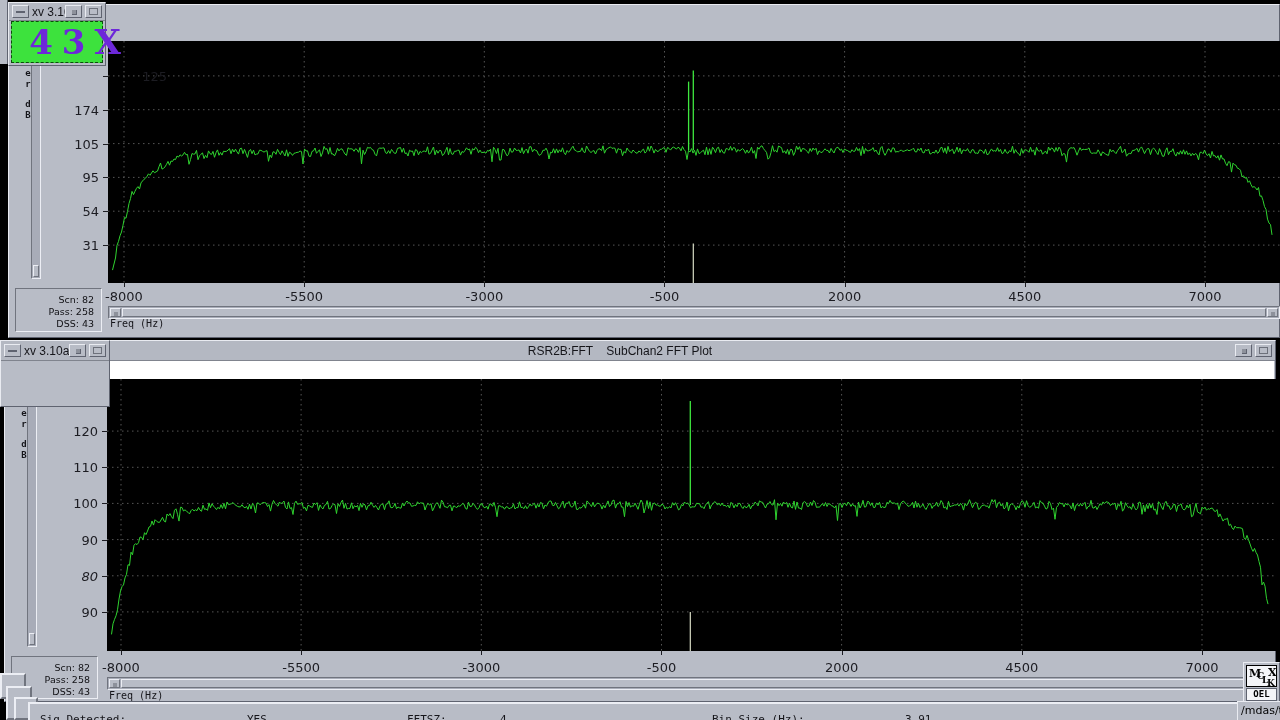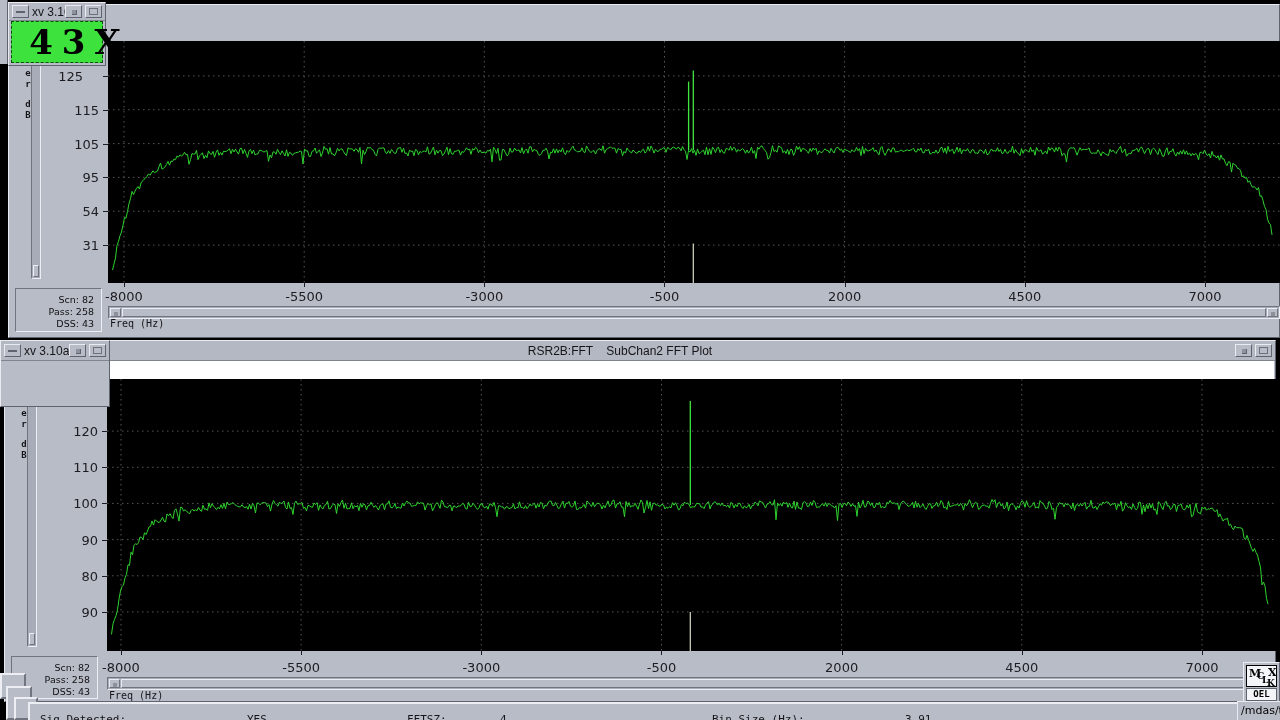--- a/index.html
+++ b/index.html
@@ -58,21 +58,21 @@
   .harrow.l{left:1px;} .harrow.r{right:1px;}
   .harrow::after{content:'';position:absolute;left:3px;top:3px;width:4px;height:4px;background:#8d919b;}
   .hthumb{position:absolute;left:13px;right:13px;top:1px;bottom:1px;background:#b8bcc6;
     border:1px solid;border-color:#eceef4 #70747e #70747e #eceef4;}
 
   .freqlabel{position:absolute;font:10px "DejaVu Sans Mono",monospace;color:#15151a;}
 
   
   .xv-green{position:absolute;left:2px;right:2px;top:18px;bottom:2px;background:#3de23d;
     border:1px dashed #0c4a0c;display:flex;align-items:center;justify-content:center;
-    font:bold 34px "DejaVu Serif",serif;letter-spacing:9px;text-indent:9px;color:#000000;padding-left:36px;}
+    font:bold 34px "DejaVu Serif",serif;letter-spacing:9px;text-indent:9px;color:#6d28d9;padding-left:36px;}
 
   
   #win1{left:8px;top:4px;width:1272px;height:334px;}
   #win1 .titlebar{height:18px;}
   #win1 .strip{top:18px;height:18px;}
   #win1 .plotarea{left:99px;top:36px;width:1173px;height:242px;}
   #win1 .vslider{left:22px;top:38px;height:236px;}
   #win1 .infobox{left:6px;top:283px;width:87px;height:44px;}
   #win1 .hscroll{left:99px;top:301px;width:1172px;}
   #win1 .freqlabel{left:101px;top:313px;}
@@ -165,23 +165,23 @@
     <div>Scn: 82</div>
     <div>Pass: 258</div>
     <div>DSS: 43</div>
   </div>
   <div class="hscroll">
     <div class="harrow l"></div>
     <div class="hthumb"></div>
     <div class="harrow r"></div>
   </div>
   <div class="freqlabel">Freq (Hz)</div>
-<div class="ytick-label" style="top: 70.8615px; right: 1196px;">125</div>
+<div class="ytick-label" style="top: 70.8615px; right: 1112px;">125</div>
     <div class="ytick-mark" style="top: 70.8615px; left: 94px;"></div>
-    <div class="ytick-label" style="top: 104.708px; right: 1180px;">115</div>
+    <div class="ytick-label" style="top: 104.708px; right: 1180px;">174</div>
     <div class="ytick-mark" style="top: 104.708px; left: 94px;"></div>
     <div class="ytick-label" style="top: 138.554px; right: 1180px;">105</div>
     <div class="ytick-mark" style="top: 138.554px; left: 94px;"></div>
     <div class="ytick-label" style="top: 172.4px; right: 1180px;">95</div>
     <div class="ytick-mark" style="top: 172.4px; left: 94px;"></div>
     <div class="ytick-label" style="top: 206.246px; right: 1180px;">54</div>
     <div class="ytick-mark" style="top: 206.246px; left: 94px;"></div>
     <div class="ytick-label" style="top: 240.092px; right: 1180px;">31</div>
     <div class="ytick-mark" style="top: 240.092px; left: 94px;"></div>
     <div class="xtick-label" style="left: 114.998px; top: 284px;">-8000</div>
@@ -262,21 +262,21 @@
   </div>
   <div class="freqlabel">Freq (Hz)</div>
 <div class="ytick-label" style="top: 90.0851px; right: 1177px;">120</div>
     <div class="ytick-mark" style="top: 90.0851px; left: 97px;"></div>
     <div class="ytick-label" style="top: 126.255px; right: 1177px;">110</div>
     <div class="ytick-mark" style="top: 126.255px; left: 97px;"></div>
     <div class="ytick-label" style="top: 162.426px; right: 1177px;">100</div>
     <div class="ytick-mark" style="top: 162.426px; left: 97px;"></div>
     <div class="ytick-label" style="top: 198.596px; right: 1177px;">90</div>
     <div class="ytick-mark" style="top: 198.596px; left: 97px;"></div>
-    <div class="ytick-label" style="top: 234.766px; right: 1177px;">80</div>
+    <div class="ytick-label" style="top: 234.766px; right: 1177px; font-style: italic;">80</div>
     <div class="ytick-mark" style="top: 234.766px; left: 97px;"></div>
     <div class="ytick-label" style="top: 270.936px; right: 1177px;">90</div>
     <div class="ytick-mark" style="top: 270.936px; left: 97px;"></div>
     <div class="xtick-label" style="left: 115.981px; top: 319px;">-8000</div>
     <div class="xtick-mark" style="left: 115.981px; top: 310px;"></div>
     <div class="xtick-label" style="left: 296.147px; top: 319px;">-5500</div>
     <div class="xtick-mark" style="left: 296.147px; top: 310px;"></div>
     <div class="xtick-label" style="left: 476.314px; top: 319px;">-3000</div>
     <div class="xtick-mark" style="left: 476.314px; top: 310px;"></div>
     <div class="xtick-label" style="left: 656.48px; top: 319px;">-500</div>

